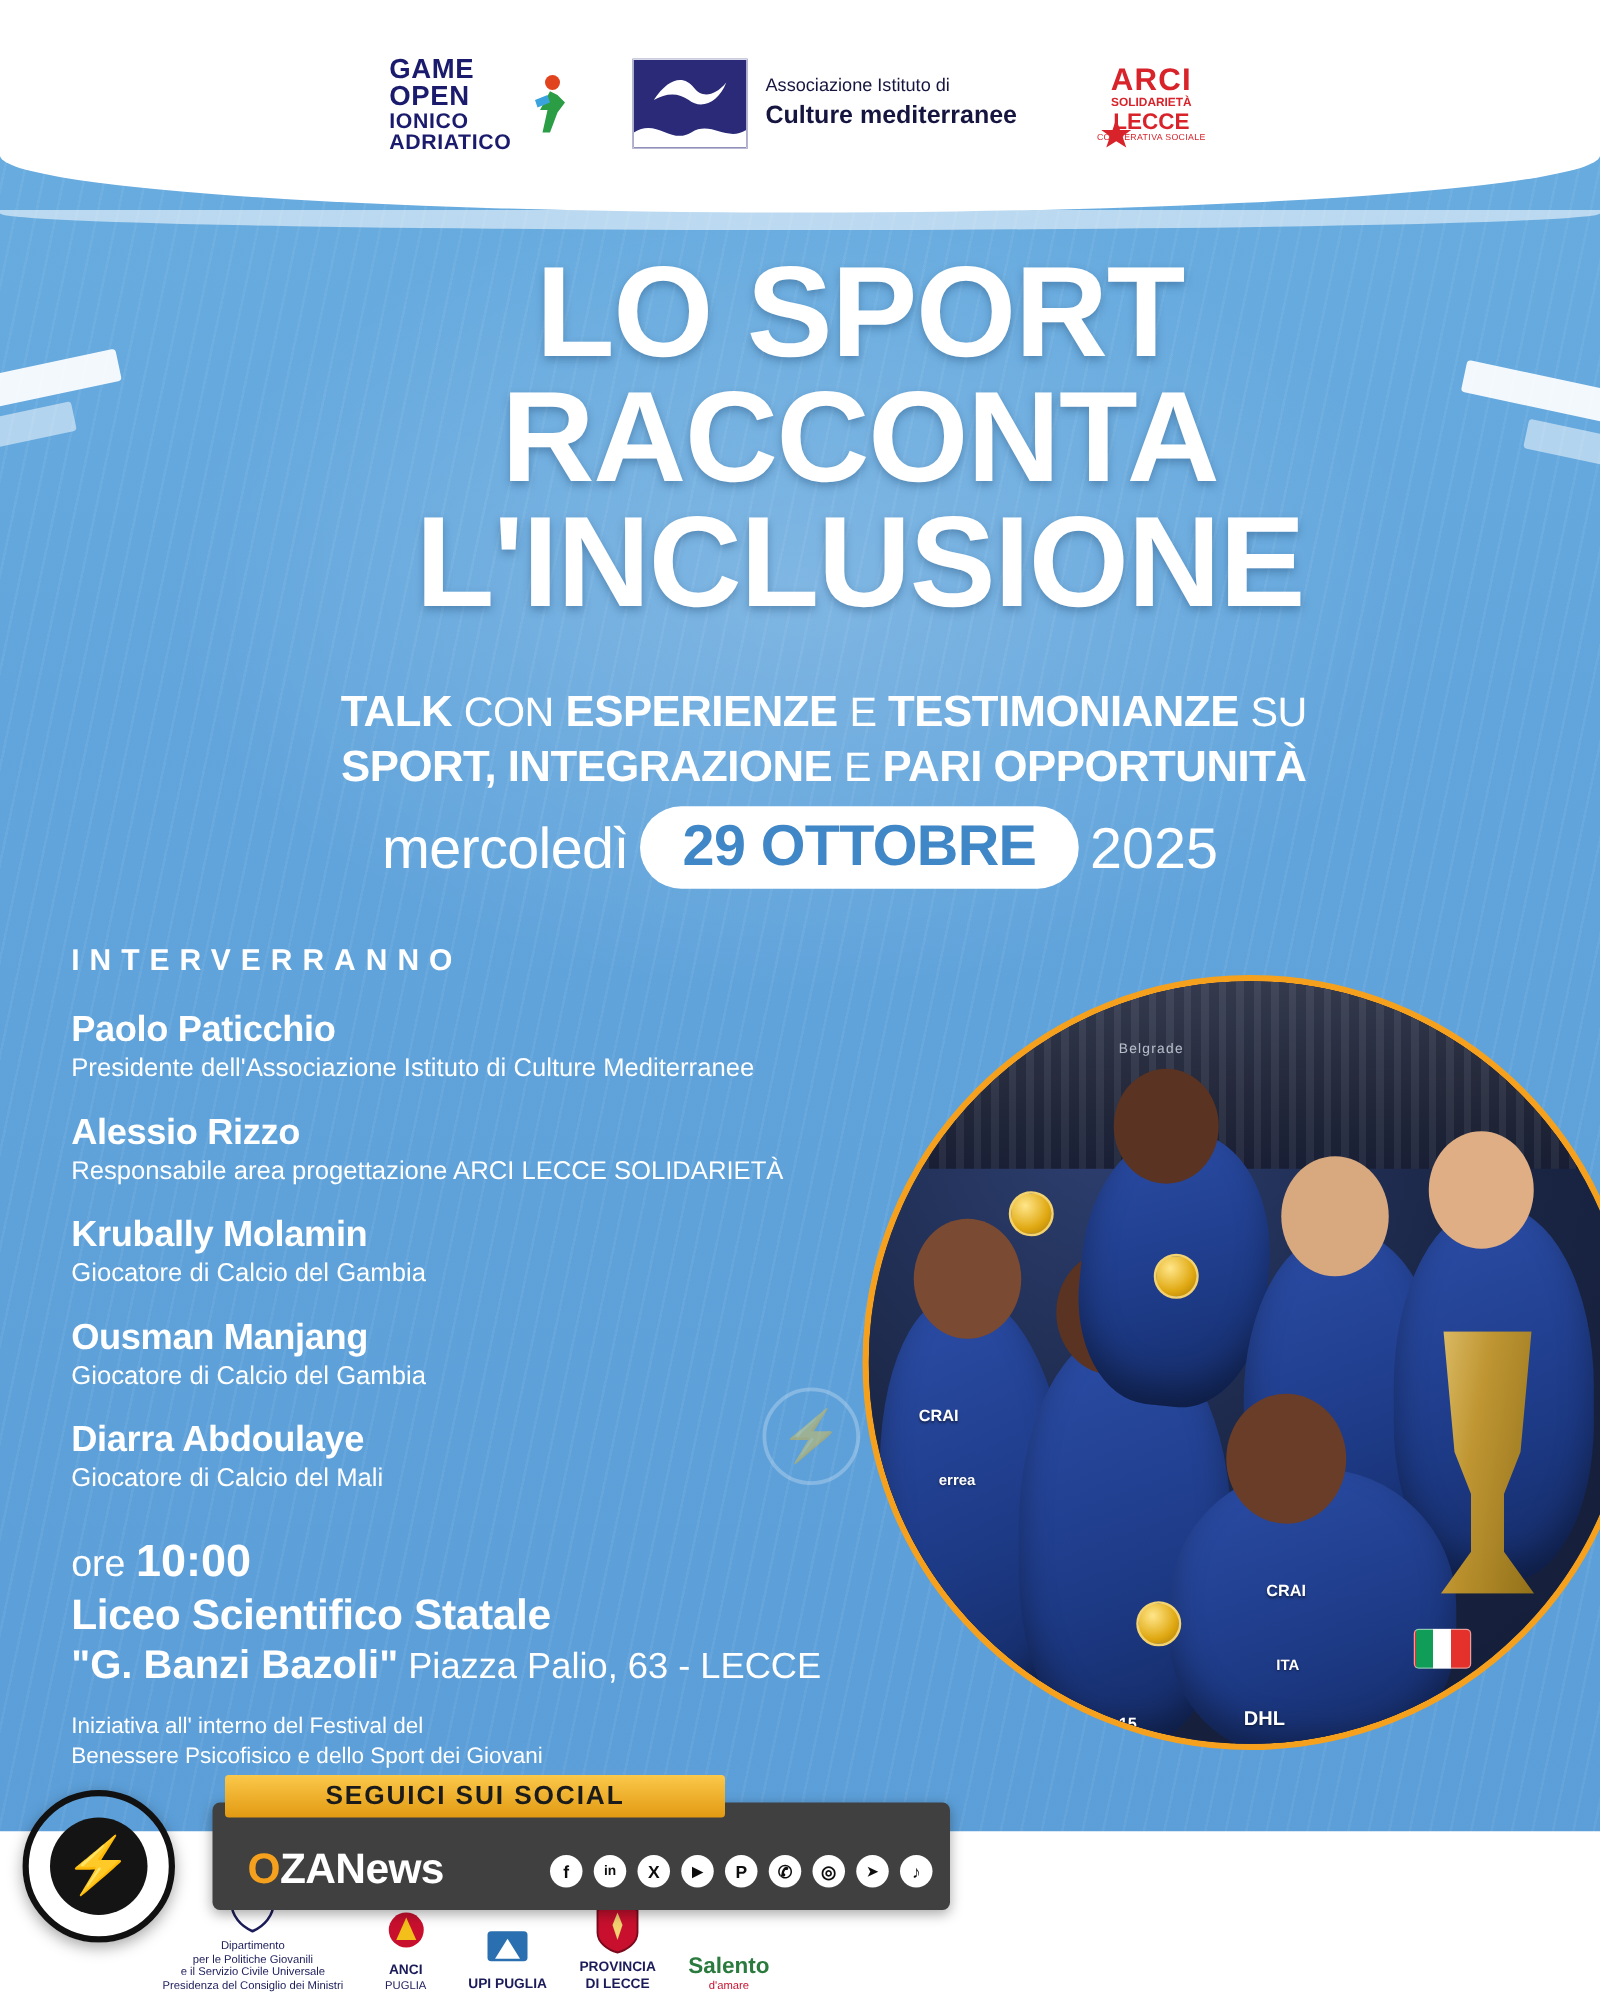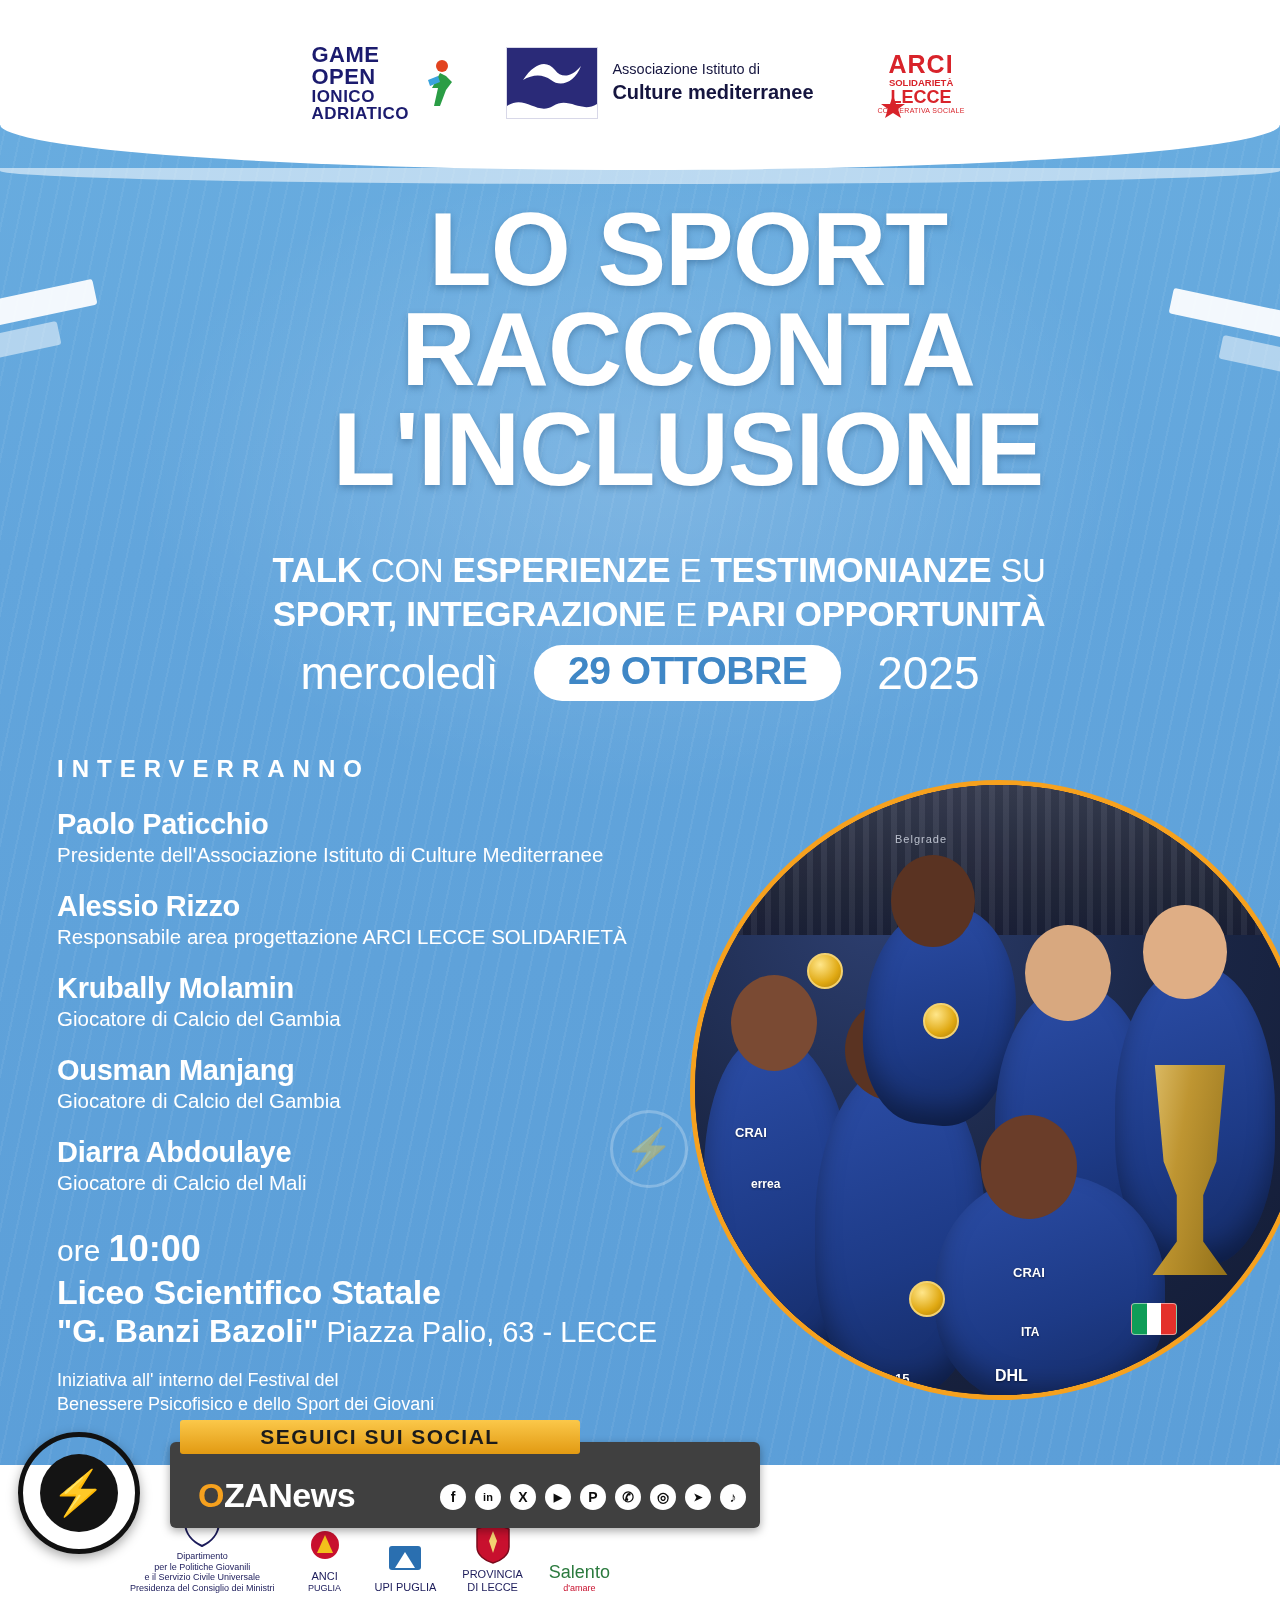--- a/index.html
+++ b/index.html
@@ -179,29 +179,29 @@
   .subtitle .s-line { display:block; font-size: 35px; font-weight: bold; line-height: 1.25; letter-spacing: -0.4px; padding-left: 38px; }
   .subtitle .thin { font-weight: normal; font-size: 33px; }
 
   .datebar {
     position: absolute;
     top: 645px;
     left: 0; width: 1280px;
     display: flex;
     align-items: center;
     justify-content: center;
-    gap: 36px;
+    gap: 9px;
     color: #ffffff;
   }
   .datebar .dow { font-size: 46px; letter-spacing: -0.5px; }
   .datebar .pill {
     background: #ffffff;
     color: #3f87c6;
     font-weight: bold;
-    font-size: 39px;
+    font-size: 46px;
     padding: 4px 34px 8px;
     border-radius: 40px;
     letter-spacing: -0.5px;
   }
   .datebar .year { font-size: 46px; }
 
   
   .interverranno {
     position: absolute;
     left: 57px;
@@ -349,21 +349,21 @@
     width: 620px;
     height: 118px;
     display: flex;
     align-items: flex-end;
     gap: 26px;
     font-size: 10px;
     color: #1b1b5a;
   }
   .sp { text-align:center; line-height: 1.2; }
   .sp .t1 { font-size: 9px; }
-  .sp .t2 { font-size: 11px; font-weight: normal; }
+  .sp .t2 { font-size: 11px; font-weight: bold; }
 
   .gov-emblem { width: 54px; height: 58px; }
 
   .social-panel {
     position: absolute;
     left: 170px;
     bottom: 72px;
     width: 590px;
     height: 86px;
     background: #404040;

